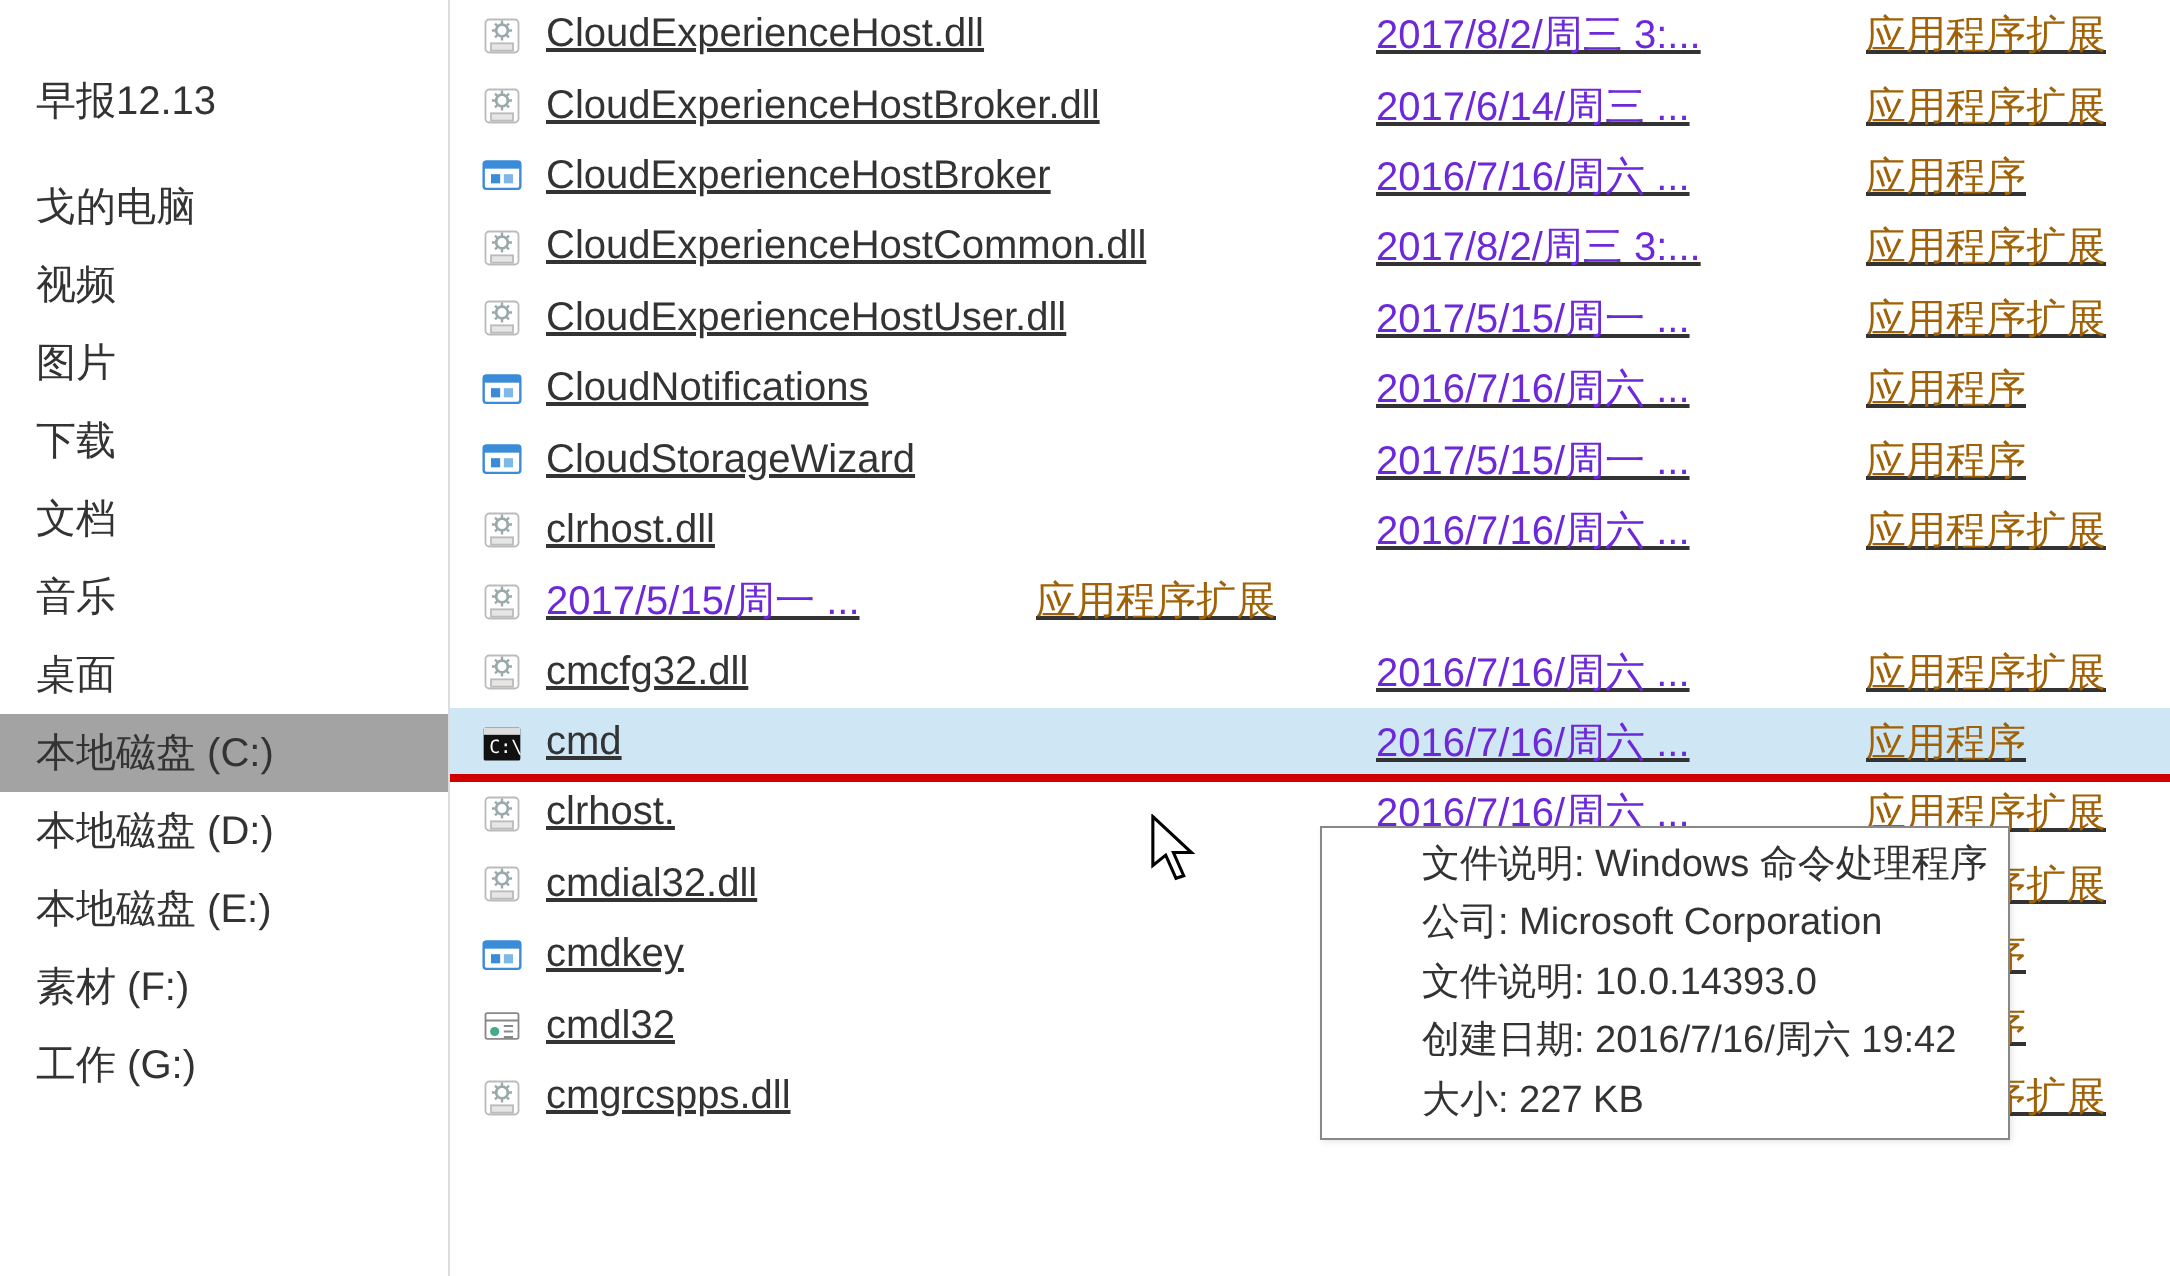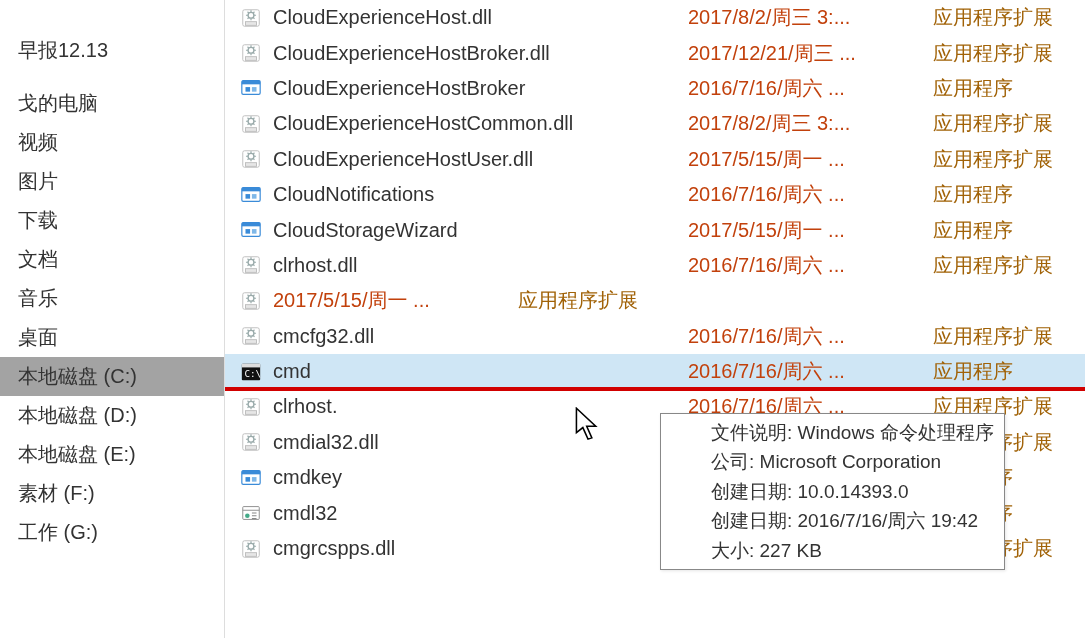--- a/index.html
+++ b/index.html
@@ -31,20 +31,21 @@
     color: #333;
   }
   .sb-item.selected {
     background: #a3a3a3;
   }
   
   .file-list {
     flex: 1;
     position: relative;
     overflow: hidden;
+    text-decoration: underline;
   }
   .row {
     display: flex;
     align-items: center;
     height: 35.4px;
     padding-left: 14px;
     white-space: nowrap;
     cursor: default;
     position: relative;
   }
@@ -59,21 +60,21 @@
     justify-content: center;
     flex-shrink: 0;
   }
   .col-name {
     width: 415px;
     overflow: hidden;
     text-overflow: ellipsis;
   }
   .col-date {
     width: 245px;
-    color: #c2410c;
+    color: #6d28d9;
     overflow: hidden;
     text-overflow: ellipsis;
   }
   .col-type {
     flex: 1;
     color: #a16207;
   }
   
   .highlight-line {
     position: absolute;
@@ -144,21 +145,21 @@
       <div class="row">
         <span class="icon">
           <svg width="22" height="22" viewBox="0 0 24 24">
             <rect x="3" y="3" width="18" height="18" rx="2" fill="#fff" stroke="#bbb"></rect>
             <circle cx="12" cy="9" r="3.2" fill="none" stroke="#9aa" stroke-width="1.5"></circle>
             <path d="M12 5.8 L12 3.5 M12 12.2 L12 14.5 M8.8 9 L6.5 9 M15.2 9 L17.5 9 M9.7 6.7 L8.2 5.2 M14.3 6.7 L15.8 5.2 M9.7 11.3 L8.2 12.8 M14.3 11.3 L15.8 12.8" stroke="#9aa" stroke-width="1.3"></path>
             <rect x="6" y="16" width="12" height="4" fill="#e6e6e6" stroke="#bbb"></rect>
           </svg>
         </span>
         <span class="col-name">CloudExperienceHostBroker.dll</span>
-        <span class="col-date">2017/12/21/周三 ...</span>
+        <span class="col-date">2017/6/14/周三 ...</span>
         <span class="col-type">应用程序扩展</span>
       </div>
       <div class="row">
         <span class="icon">
           <svg width="22" height="22" viewBox="0 0 24 24">
             <rect x="2" y="4" width="20" height="15" rx="1.5" fill="#fff" stroke="#3a8bd8" stroke-width="1.3"></rect>
             <rect x="2" y="4" width="20" height="4" fill="#3a8bd8"></rect>
             <rect x="6" y="11" width="5" height="5" fill="#3a8bd8"></rect>
             <rect x="13" y="11" width="5" height="5" fill="#7fb8e8"></rect>
           </svg>
@@ -330,21 +331,21 @@
             <rect x="6" y="16" width="12" height="4" fill="#e6e6e6" stroke="#bbb"></rect>
           </svg>
         </span>
         <span class="col-name">cmgrcspps.dll</span>
         <span class="col-date">16/周六 ...</span>
         <span class="col-type">应用程序扩展</span>
       </div>
       <div class="tooltip" id="tooltip">
         <div>文件说明: Windows 命令处理程序</div>
         <div>公司: Microsoft Corporation</div>
-        <div>创建日期: 10.0.14393.0</div>
+        <div>文件说明: 10.0.14393.0</div>
         <div>创建日期: 2016/7/16/周六 19:42</div>
         <div>大小: 227 KB</div>
       </div>
 
     <div class="cursor">
       <svg viewBox="0 0 20 28" width="26" height="36">
         <path d="M1 1 L1 20 L6 16 L10 25 L13 24 L9 15 L16 15 Z" fill="#fff" stroke="#000" stroke-width="1.2"></path>
       </svg>
     </div>
 

